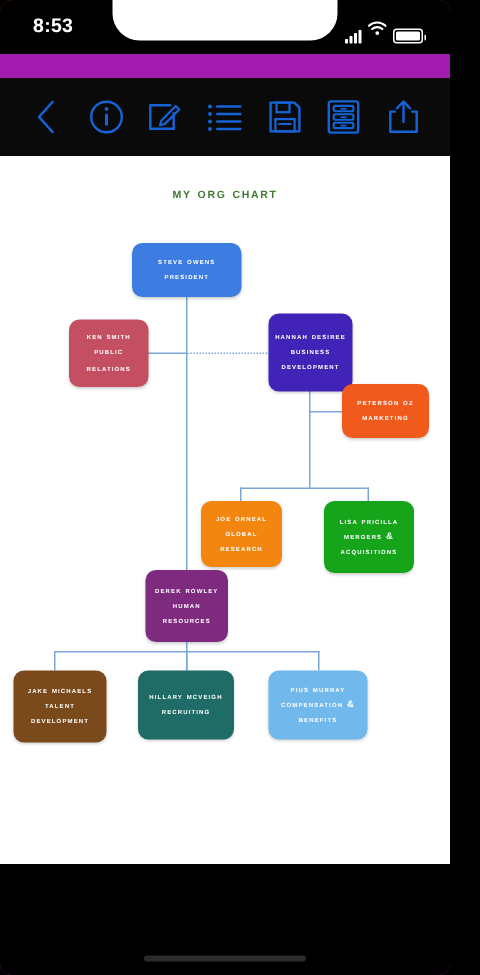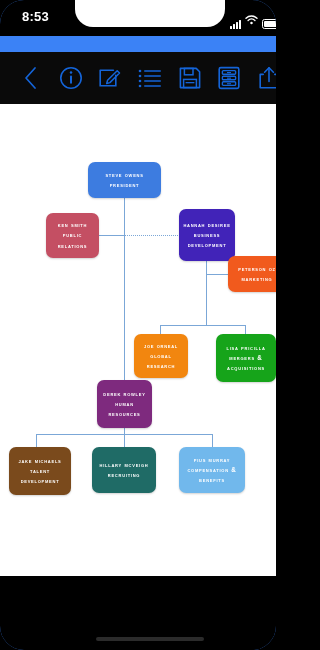--- a/index.html
+++ b/index.html
@@ -4,23 +4,23 @@
 <style>
   * { box-sizing: border-box; margin: 0; padding: 0; }
   html, body {
     width: 300px; height: 650px;
     background: #000;
     font-family: "Liberation Sans", sans-serif;
     overflow: hidden;
   }
   #phone {
     position: relative;
-    width: 276px; height: 650px;
-    background: #3b82f6;
-    border-radius: 24px;
+    width: 300px; height: 650px;
+    background: #a21caf;
+    border-radius: 8px;
     overflow: hidden;
   }
 
   
   #statusbar {
     position: absolute; top: 0; left: 0;
     width: 300px; height: 36px;
     background: #000;
     z-index: 5;
   }
@@ -239,20 +239,21 @@
           <path d="M11 15.4V1.8" stroke="#1464d8" stroke-width="1.6" fill="none" stroke-linecap="round"></path>
           <path d="M6.6 6.2 11 1.8l4.4 4.4" stroke="#1464d8" stroke-width="1.6" fill="none" stroke-linecap="round" stroke-linejoin="round"></path>
         </svg>
       </span>
     </div>
 
   </div>
 
   <div id="canvas">
 
+    <div id="chart-title" style="color: rgb(63, 122, 46);">My Org Chart</div>
 
     <div class="conn v" style="left: 124px; top: 94px; height: 280px; background: rgb(123, 167, 215);"></div>
 
     <div class="conn h" style="left: 98px; top: 131px; width: 27px; background: rgb(123, 167, 215);"></div>
 
     <div class="conn dotted" style="left: 124px; top: 131px; width: 56px; border-top-color: rgb(123, 167, 215);"></div>
 
     <div class="conn v" style="left: 206px; top: 156px; height: 66px; background: rgb(123, 167, 215);"></div>
 
     <div class="conn h" style="left: 206px; top: 170px; width: 22px; background: rgb(123, 167, 215);"></div>

